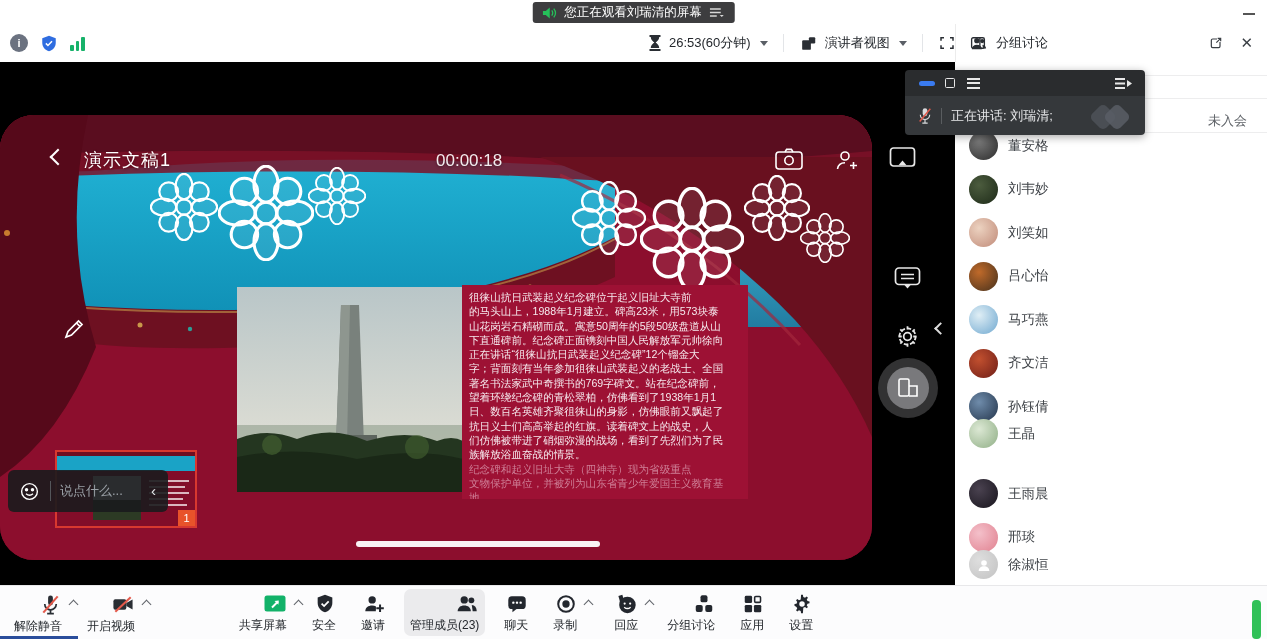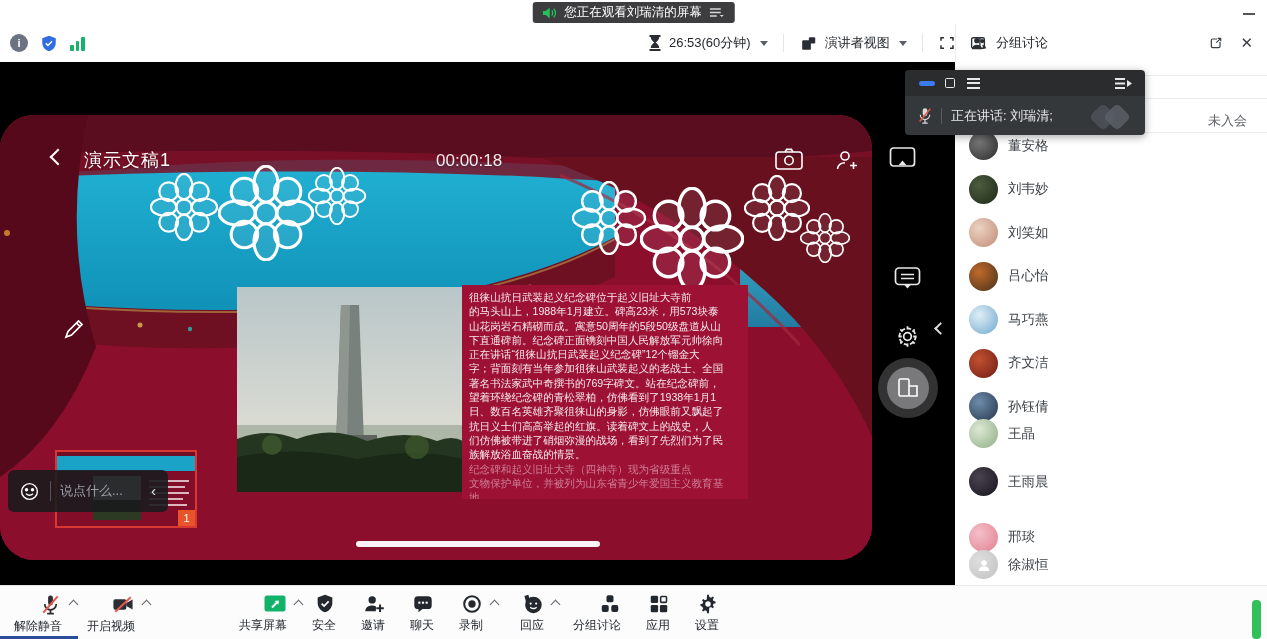--- a/index.html
+++ b/index.html
@@ -395,21 +395,21 @@
         <span class="mname">齐文洁</span>
       </div>
     <div class="mrow" style="top:323px">
         <span class="avatar" style="background: radial-gradient(circle at 35% 35%, rgb(111, 140, 171), rgb(35, 52, 74));"></span>
         <span class="mname">孙钰倩</span>
       </div>
     <div class="mrow" style="top:350px">
         <span class="avatar" style="background: radial-gradient(circle at 35% 35%, rgb(220, 232, 212), rgb(143, 174, 133));"></span>
         <span class="mname">王晶</span>
       </div>
-    <div class="mrow" style="top:398px">
+    <div class="mrow" style="top:410px">
         <span class="avatar" style="background: radial-gradient(circle at 35% 35%, rgb(74, 66, 80), rgb(23, 20, 28));"></span>
         <span class="mname">王雨晨</span>
       </div>
     <div class="mrow" style="top:453.5px">
         <span class="avatar" style="background: radial-gradient(circle at 35% 35%, rgb(244, 192, 202), rgb(224, 128, 143));"></span>
         <span class="mname">邢琰</span>
       </div>
     <div class="mrow" style="top:481px">
         <span class="avatar" style="background: radial-gradient(circle at 35% 35%, rgb(222, 222, 222), rgb(194, 194, 194));">
           <svg width="16" height="16" viewBox="0 0 24 24" fill="#fff">
@@ -504,20 +504,31 @@
       <div class="tb-btn">
         <span>
             <svg width="22" height="22" viewBox="0 0 24 24" fill="#23272e">
               <circle cx="10" cy="7.5" r="4"></circle>
               <path d="M2.5 20c0-4 3.2-6.3 7.5-6.3 1.6 0 3 .3 4.2 1L14 20z"></path>
               <path d="M17.5 12.5h2.2v3h3v2.2h-3v3h-2.2v-3h-3v-2.2h3z"></path>
             </svg>
           </span>
         <span class="tb-lab">邀请</span>
       </div>
+      <div class="tb-btn active">
+        <span>
+            <svg width="24" height="22" viewBox="0 0 24 24" fill="#23272e">
+              <circle cx="9" cy="7.5" r="4"></circle>
+              <path d="M1.8 20c0-4.2 3.1-6.5 7.2-6.5s7.2 2.3 7.2 6.5z"></path>
+              <circle cx="16.8" cy="8" r="3.2"></circle>
+              <path d="M17.2 13.2c3.3.4 5.4 2.6 5.4 6.8h-4.4"></path>
+            </svg>
+          </span>
+        <span class="tb-lab">管理成员(23)</span>
+      </div>
       <div class="tb-btn">
         <span>
             <svg width="22" height="22" viewBox="0 0 24 24">
               <rect x="2.5" y="3.5" width="19" height="14" rx="4" fill="#23272e"></rect>
               <path d="M7 17.5v3.5l4.5-3.5z" fill="#23272e"></path>
               <circle cx="8" cy="10.5" r="1.3" fill="#fff"></circle>
               <circle cx="12" cy="10.5" r="1.3" fill="#fff"></circle>
               <circle cx="16" cy="10.5" r="1.3" fill="#fff"></circle>
             </svg>
           </span>

